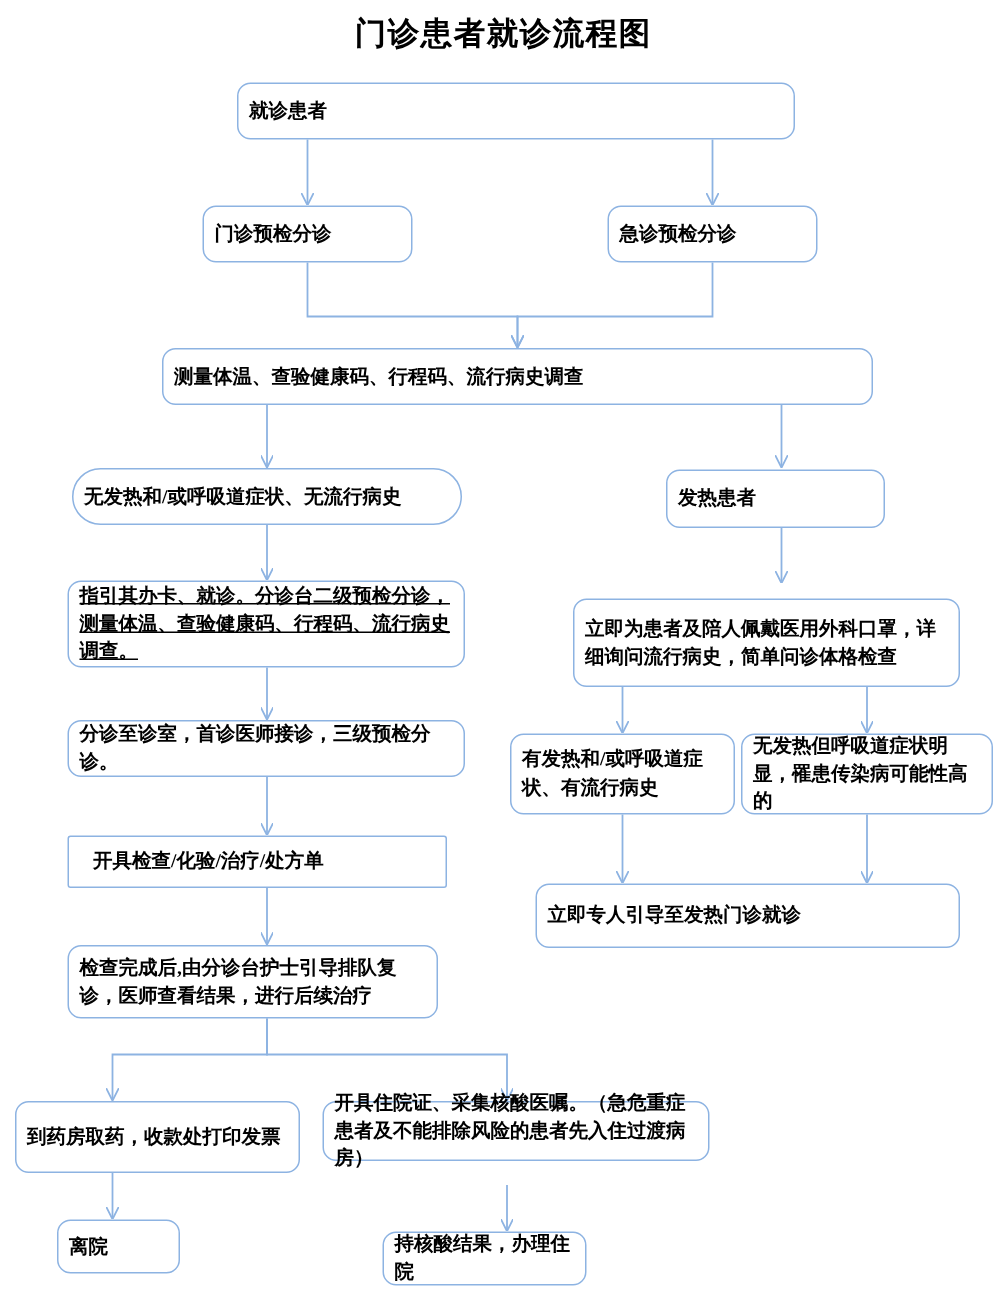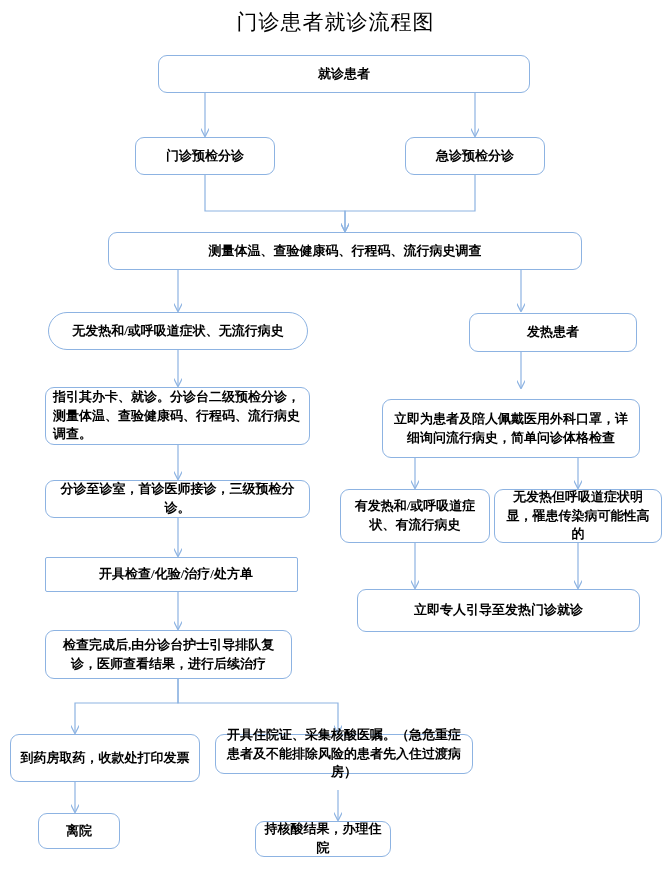--- a/index.html
+++ b/index.html
@@ -20,35 +20,34 @@
     width: 671px;
     height: 872px;
   }
   .page-title {
     position: absolute;
     left: 0;
     top: 8px;
     width: 671px;
     text-align: center;
     font-size: 21px;
-    font-weight: normal;
+    font-weight: bold;
     color: #000000;
     letter-spacing: 1px;
     font-family: "Liberation Serif", "DejaVu Serif", serif;
   }
   .node {
     position: absolute;
     box-sizing: border-box;
     border: 1px solid #8db3e2;
     border-radius: 9px;
     background: #ffffff;
     display: flex;
     align-items: center;
     justify-content: center;
-    text-align: center;
     color: #000000;
     font-size: 13px;
     line-height: 1.45;
     padding: 2px 7px;
     font-family: "Liberation Serif", "DejaVu Serif", serif;
     font-weight: 600;
   }
   .node.sq { border-radius: 2px; padding-left: 16px; }
   .node span { display: block; width: 100%; }
   svg.edges {
@@ -127,25 +126,25 @@
   </div>
 
   <div class="node" style="left:108px; top:232px; width:474px; height:38px;">
     <span>测量体温、查验健康码、行程码、流行病史调查</span>
   </div>
 
   <div class="node" style="left:48px; top:312px; width:260px; height:38px;border-radius:19px;">
     <span>无发热和/或呼吸道症状、无流行病史</span>
   </div>
 
-  <div class="node" style="left:469px; top:313px; width:168px; height:39px;">
+  <div class="node" style="left:444px; top:313px; width:146px; height:39px;">
     <span>发热患者</span>
   </div>
 
-  <div class="node" style="left:45px; top:387px; width:265px; height:58px; text-align:left;">
+  <div class="node" style="left:45px; top:387px; width:265px; height:58px; text-align:left;text-decoration:underline;">
     <span style="text-align:left;">指引其办卡、就诊。分诊台二级预检分诊，测量体温、查验健康码、行程码、流行病史调查。</span>
   </div>
 
   <div class="node" style="left:382px; top:399px; width:258px; height:59px;">
     <span>立即为患者及陪人佩戴医用外科口罩，详细询问流行病史，简单问诊体格检查</span>
   </div>
 
   <div class="node" style="left:45px; top:480px; width:265px; height:38px;">
     <span>分诊至诊室，首诊医师接诊，三级预检分诊。</span>
   </div>

